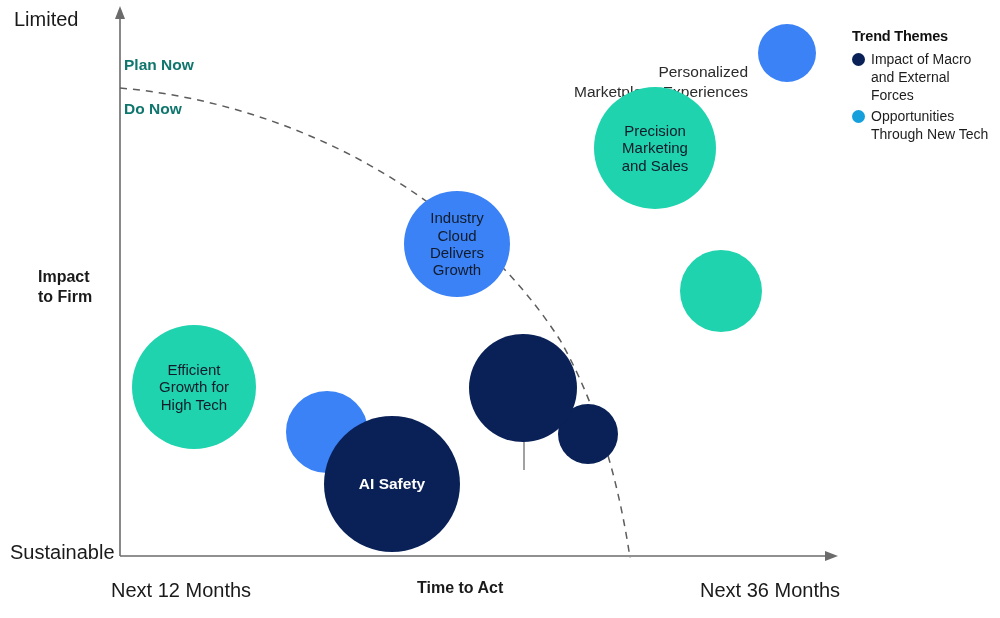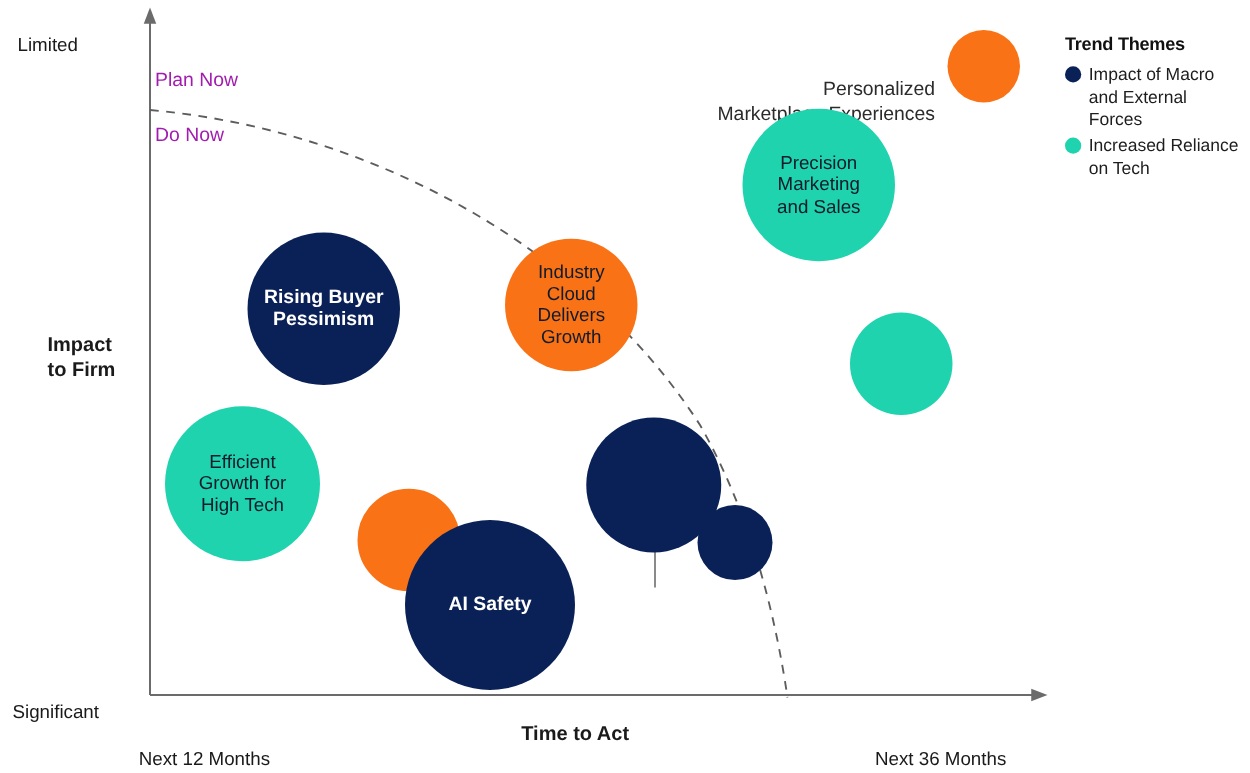--- a/index.html
+++ b/index.html
@@ -34,52 +34,51 @@
     text-align: center;
     box-sizing: border-box;
     line-height: 1.16;
   }
   .bubble-label {
     display: block;
     padding: 0 4px;
     white-space: pre-line;
   }
   .b-navy { background: #0a2157; }
-  .b-blue { background: #f97316; }
+  .b-blue { background: #3b82f6; }
   .b-teal { background: #1ed3ae; }
   .txt-white { color: #ffffff; font-weight: bold; }
   .txt-dark  { color: #111b2b; font-weight: normal; }
   .ring-white { border: 3px solid #ffffff; }
 
   .outside-label {
     position: absolute;
     white-space: pre-line;
     color: #2b2b2b;
     font-size: 15.5px;
     line-height: 1.26;
   }
   .axis-text {
     position: absolute;
     color: #1a1a1a;
     white-space: pre-line;
   }
   .axis-end {
-    font-size: 15px;
+    font-size: 20px;
     font-weight: normal;
-    margin-top: 20px;
   }
   .axis-title {
     font-size: 16px;
     font-weight: bold;
   }
   .zone-label {
     position: absolute;
     font-size: 15.5px;
-    font-weight: normal;
-    color: #a21caf;
+    font-weight: bold;
+    color: #0f766e;
   }
 
   
   .legend {
     position: absolute;
     left: 852px;
     top: 4px;
     width: 148px;
     margin-top: 24px;
   }
@@ -122,35 +121,31 @@
 
     <line x1="120" y1="556" x2="828" y2="556" stroke="#6b6b6b" stroke-width="1.6"></line>
     <polygon points="838,556 825,551 825,561" fill="#6b6b6b"></polygon>
 
     <path d="M 120 88 C 300 104, 470 200, 560 340 C 600 410, 620 490, 630 558" fill="none" stroke="#5d5d5d" stroke-width="1.5" stroke-dasharray="7 6"></path>
 
     <line x1="524" y1="424" x2="524" y2="470" stroke="#8a8a8a" stroke-width="1.6"></line>
   </svg>
 
   <div class="axis-text axis-end" style="left:14px; top:8px;">Limited</div>
-  <div class="axis-text axis-end" style="left:10px; top:541px;">Significant</div>
+  <div class="axis-text axis-end" style="left:10px; top:541px;">Sustainable</div>
   <div class="axis-text axis-title" style="left:38px; top:267px; text-align:left; line-height:1.25;">Impact
 to Firm</div>
 
   <div class="axis-text axis-end" style="left:111px; top:579px;">Next 12 Months</div>
   <div class="axis-text axis-end" style="left:700px; top:579px;">Next 36 Months</div>
   <div class="axis-text axis-title" style="left:417px; top:579px;">Time to Act</div>
 
   <div class="zone-label" style="left:124px; top:56px;">Plan Now</div>
   <div class="zone-label" style="left:124px; top:100px;">Do Now</div>
 
-  <div class="bubble b-navy txt-white" style="left:198px; top:186px; width:122px; height:122px; font-size:15.5px; z-index:5;">
-    <span class="bubble-label">Rising Buyer
-Pessimism</span>
-  </div>
 
   <div class="bubble b-teal txt-dark" style="left:132px; top:325px; width:124px; height:124px; font-size:15px; z-index:5;">
     <span class="bubble-label">Efficient
 Growth for
 High Tech</span>
   </div>
 
   <div class="bubble b-blue ring-white" style="left:283px; top:388px; width:88px; height:88px; z-index:6;"></div>
 
   <div class="bubble b-navy txt-white" style="left:324px; top:416px; width:136px; height:136px; font-size:15.5px; z-index:7;">
@@ -183,21 +178,21 @@
   <div class="legend">
     <div class="legend-title">Trend Themes</div>
 
     <div class="legend-row">
       <span class="legend-swatch" style="background:#0a2157;"></span>
       <span class="legend-label">Impact of Macro
 and External
 Forces</span>
     </div>
 
+    <div class="legend-row">
+      <span class="legend-swatch" style="background:#15a0dc;"></span>
+      <span class="legend-label">Opportunities
+Through New Tech</span>
+    </div>
 
-    <div class="legend-row">
-      <span class="legend-swatch" style="background:#1ed3ae;"></span>
-      <span class="legend-label">Increased Reliance
-on Tech</span>
-    </div>
   </div>
 
 </div>
 
 </body></html>

